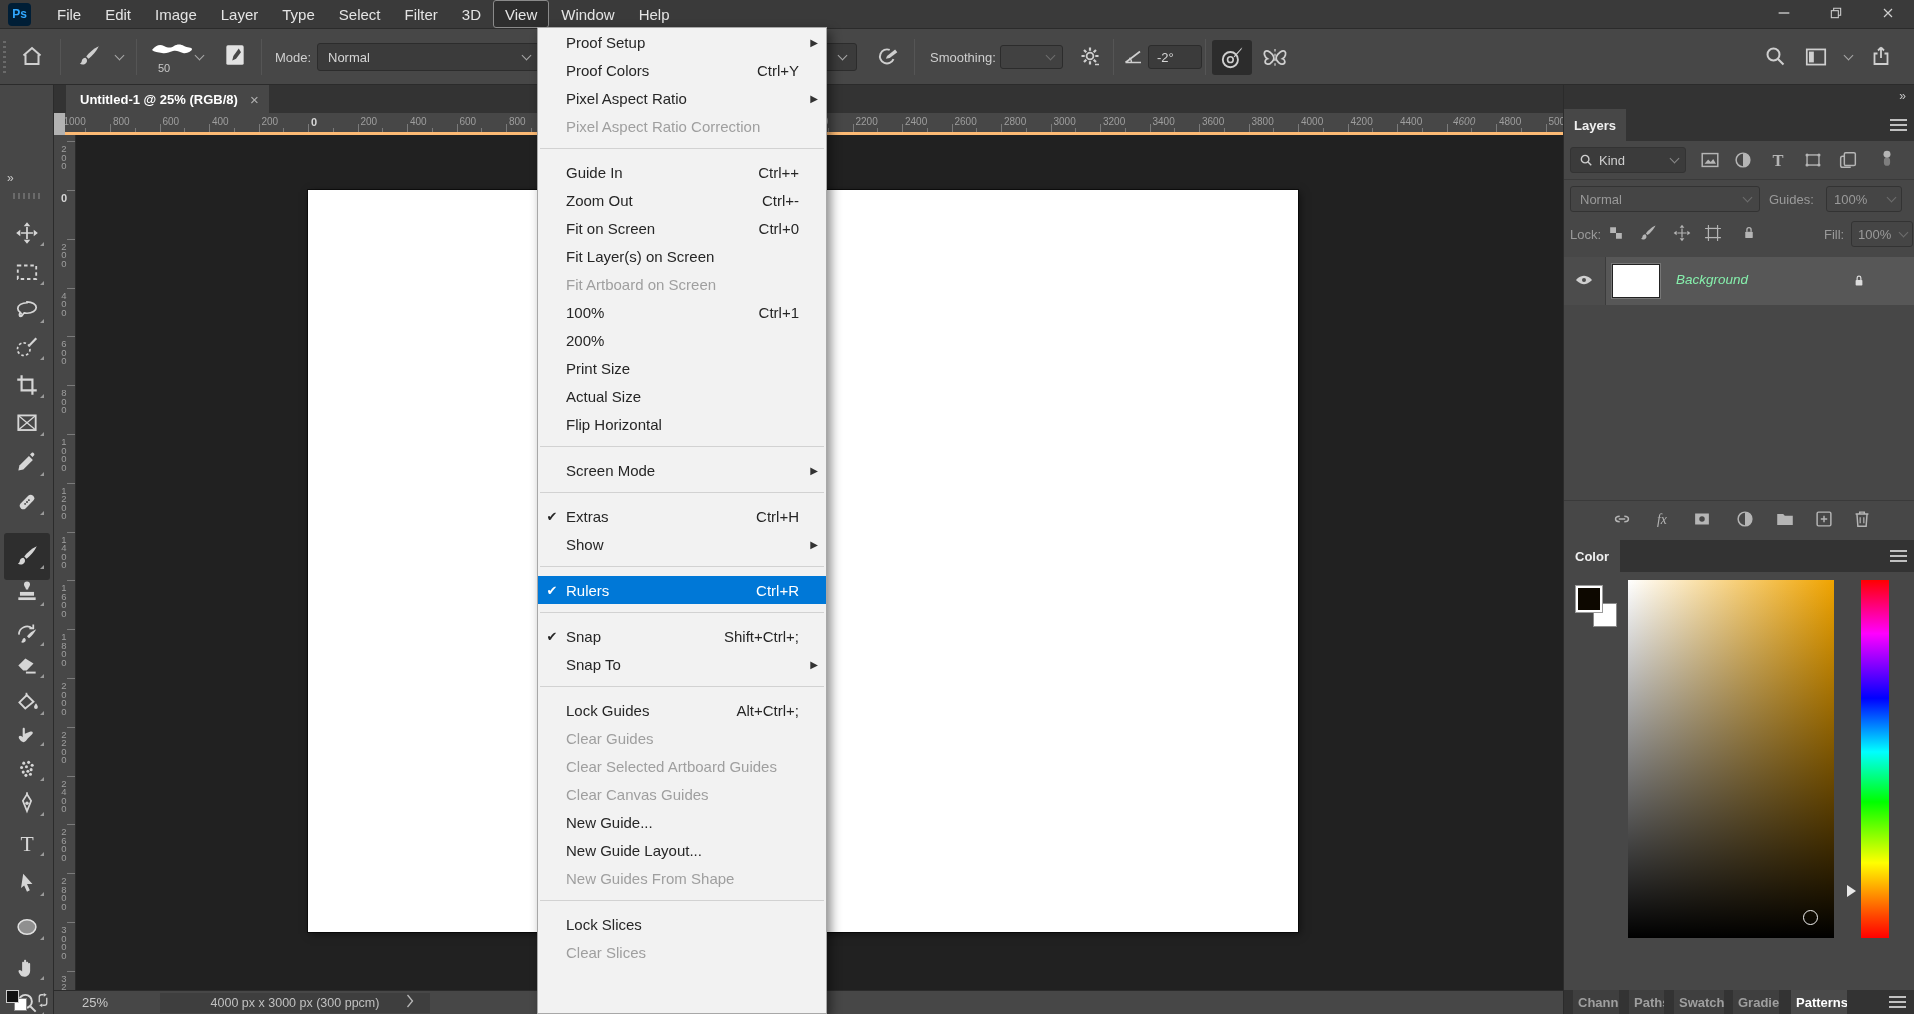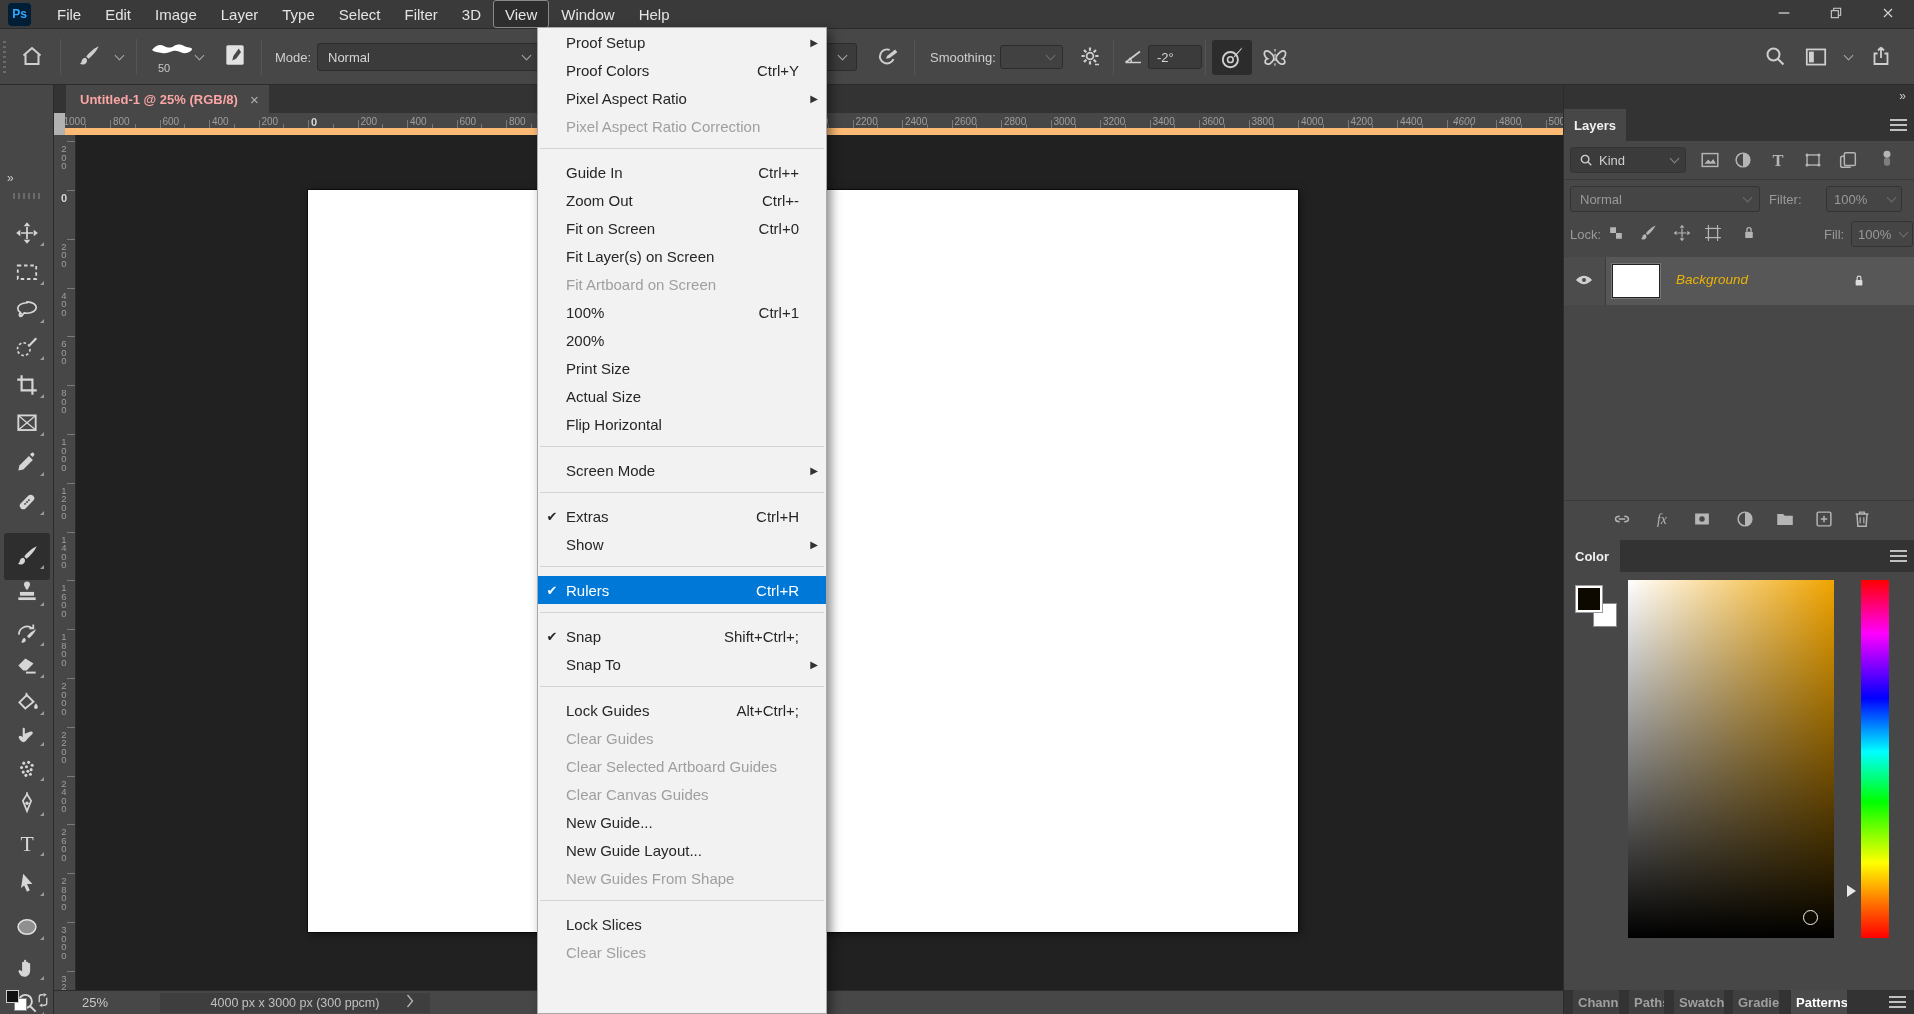--- a/index.html
+++ b/index.html
@@ -32,23 +32,23 @@
   .tool { position:absolute; left:14px; width:26px; height:26px; color:#d6d6d6; }
   .tool .tri { position:absolute; right:-4px; bottom:0; width:0; height:0; border-left:4px solid transparent; border-bottom:4px solid #9a9a9a; }
   #tool-active-bg { position:absolute; left:4px; top:448px; width:46px; height:47px; background:#2e2e2e; border-radius:3px; }
   #toolbar-expand { position:absolute; left:7px; top:86px; font-size:12px; color:#c8c8c8; letter-spacing:1px; }
   #toolbar-grip { position:absolute; left:13px; top:108px; width:28px; height:6px; background:repeating-linear-gradient(to right,#6a6a6a 0 2px,transparent 2px 5px); }
   #mini-swatches { position:absolute; left:6px; top:905px; width:44px; height:24px; }
 
   
   #tabbar { left:54px; top:85px; width:1509px; height:28px; background:#333333; }
   #doc-tab { position:absolute; left:12px; top:0; height:28px; background:#474747; display:flex; align-items:center; padding:0 10px 0 14px; }
-  #doc-tab .title { font-size:13px; font-weight:bold; color:#fca5a5; }
+  #doc-tab .title { font-size:13px; font-weight:bold; color:#ffffff; }
   #doc-tab .close { margin-left:12px; color:#b0b0b0; font-size:15px; }
-  #hruler { left:54px; top:113px; width:1509px; height:22px; background:#474747; border-bottom:7px solid #fdba74; overflow:hidden; }
+  #hruler { left:54px; top:113px; width:1509px; height:22px; background:#474747; border-bottom:3px solid #fdba74; overflow:hidden; }
   #vruler { left:54px; top:135px; width:22px; height:855px; background:#474747; border-right:1px solid #2b2b2b; overflow:hidden; }
   #ruler-corner { left:54px; top:113px; width:11px; height:22px; background:#b2b2b2; z-index:3; }
   .htick { position:absolute; bottom:0; width:1px; background:#7a7a7a; }
   .hlabel { position:absolute; top:3px; font-size:10px; color:#9e9e9e; }
   .vtick { position:absolute; right:0; height:1px; background:#7a7a7a; }
   .vlabel { position:absolute; left:0; width:20px; font-size:9.5px; line-height:8.5px; color:#9e9e9e; text-align:center; white-space:pre-line; }
   .zero { color:#d6d6d6; font-weight:bold; font-size:11px; }
   #viewport { left:76px; top:135px; width:1487px; height:855px; background:#212121; }
   #canvas { position:absolute; left:232px; top:55px; width:990px; height:742px; background:#ffffff; box-shadow:0 0 0 1px rgba(0,0,0,.55), 2px 2px 8px rgba(0,0,0,.5); }
   #statusbar { left:54px; top:990px; width:1509px; height:24px; background:#474747; border-top:1px solid #2b2b2b; display:flex; align-items:center; }
@@ -60,21 +60,21 @@
   #dock { left:1563px; top:85px; width:351px; height:929px; background:#474747; border-left:1px solid #2b2b2b; }
   .dock-strip { position:absolute; left:0; width:351px; background:#333333; }
   .panel-tab { position:absolute; top:0; height:100%; background:#474747; display:flex; align-items:center; justify-content:center; font-size:13px; font-weight:bold; color:#f0f0f0; }
   .ham { width:17px; height:12px; background:repeating-linear-gradient(to bottom,#c0c0c0 0 2px,transparent 2px 5px); }
   .plabel { font-size:13px; color:#9a9a9a; }
   .dwell { position:absolute; background:#454545; border:1px solid #333; border-radius:3px; font-size:13px; color:#9a9a9a; display:flex; align-items:center; }
   .dico { position:absolute; width:22px; height:22px; color:#b5b5b5; }
   #layer-row { position:absolute; left:0; top:172px; width:351px; height:48px; background:#575757; }
   #layer-row .gutter { position:absolute; left:0; top:0; width:42px; height:48px; background:#4c4c4c; border-right:1px solid #3c3c3c; }
   #layer-thumb { position:absolute; left:48px; top:7px; width:48px; height:34px; background:#fff; border:1px solid #222; outline:1px solid #777; }
-  #layer-name { position:absolute; left:112px; top:15px; font-style:italic; font-size:13.5px; color:#eab308; }
+  #layer-name { position:absolute; left:112px; top:15px; font-style:italic; font-size:13.5px; color:#86efac; }
   .ptab { position:absolute; top:0; height:24px; background:#3f3f3f; color:#9f9f9f; font-size:13px; font-weight:bold; display:flex; align-items:center; padding-left:5px; overflow:hidden; white-space:nowrap; }
   .ptab.active { background:#4a4a4a; color:#ffffff; }
 
   
   #grad-box { position:absolute; left:64px; top:495px; width:206px; height:358px;
     background:linear-gradient(to bottom, rgba(0,0,0,0), #000), linear-gradient(to right,#ffffff,#f0a400); }
   #grad-cursor { position:absolute; left:239px; top:825px; width:15px; height:15px; border:1.5px solid #f2f2f2; border-radius:50%; }
   #hue-strip { position:absolute; left:297px; top:495px; width:28px; height:358px;
     background:linear-gradient(to bottom,#ff0000 0%,#ff00ff 15%,#0000ff 33%,#00ffff 48%,#00ff00 62%,#ffff00 79%,#ff4400 94%,#ff0000 100%); }
   #hue-arrow { position:absolute; left:283px; top:800px; width:0; height:0; border-top:6px solid transparent; border-bottom:6px solid transparent; border-left:9px solid #e8e8e8; }
@@ -607,21 +607,21 @@
         <circle cx="12" cy="8" r="3.8" fill="currentColor"></circle>
         <rect x="8.6" y="11.5" width="6.8" height="9" rx="3.4" fill="currentColor" opacity=".5"></rect>
       </svg></span>
 
   <div class="abs" style="left:0;top:94px;width:351px;height:1px;background:#3a3a3a"></div>
 
   <div class="dwell" style="left:6px;top:101px;width:190px;height:26px;padding:0 9px">
     <span>Normal</span>
     <span class="chev" style="position:absolute;right:8px;border-color:#6e6e6e"></span>
   </div>
-  <span class="plabel abs" style="left:205px;top:107px">Filter:</span>
+  <span class="plabel abs" style="left:205px;top:107px">Guides:</span>
   <div class="dwell" style="left:262px;top:101px;width:76px;height:26px;padding:0 7px">
     <span>100%</span>
     <span class="chev" style="position:absolute;right:6px;border-color:#6e6e6e"></span>
   </div>
 
   <span class="plabel abs" style="left:6px;top:142px">Lock:</span>
   <span class="dico" style="left:42px;top:138px;width:20px;height:20px"><svg viewBox="0 0 24 24" width="100%" height="100%">
         <path d="M5 5h7v7H5zM12 12h7v7h-7z" fill="currentColor"></path>
       </svg></span>
   <span class="dico" style="left:74px;top:138px;width:20px;height:20px"><svg viewBox="0 0 24 24" width="100%" height="100%">

